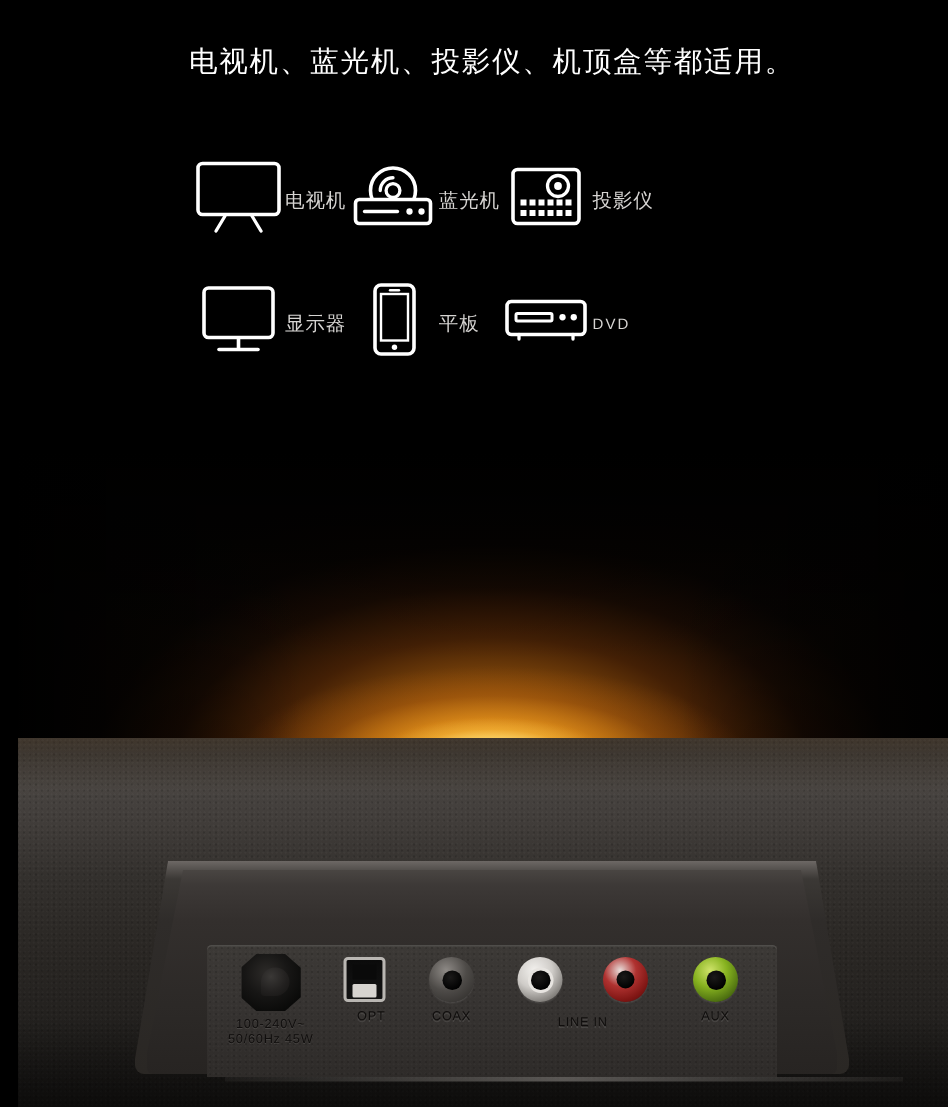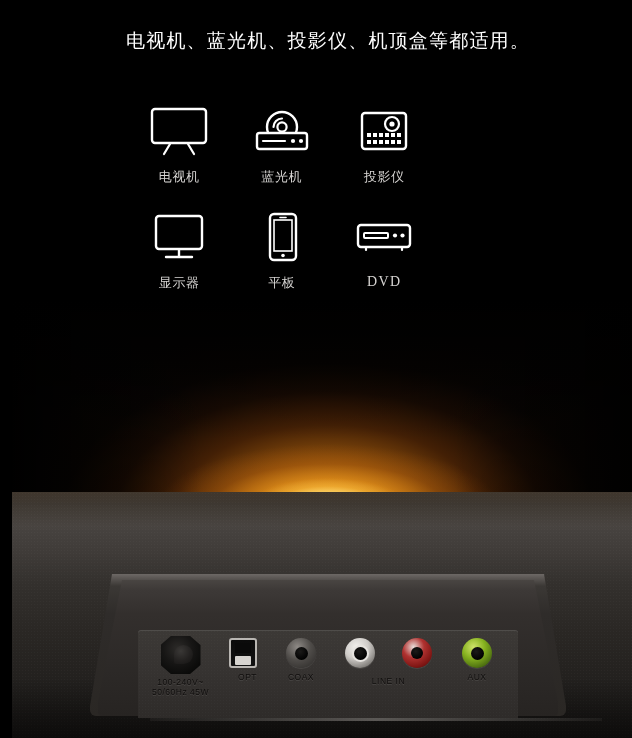--- a/index.html
+++ b/index.html
@@ -115,38 +115,37 @@
     width: 410px;
   }
   .icon-row {
     display: flex;
     width: 410px;
   }
   .icon-row.row2 { margin-top: 20px; text-align: center; }
   .icon-cell {
     width: 102.5px;
     display: flex;
-    flex-direction: column;
+    flex-direction: row;
     align-items: center;
-    font-family: Liberation Serif, serif;
   }
   .icon-art {
     height: 62px;
     display: flex;
     align-items: center;
     justify-content: center;
   }
   .icon-label {
     margin-top: 6px;
     color: #d6d4d2;
     font-size: 13px;
     letter-spacing: 0.6px;
     white-space: nowrap;
   }
-  .icon-label.latin { font-size: 14px; letter-spacing: 1.4px; }
+  .icon-label.latin { font-size: 10px; letter-spacing: 1.4px; }
 
   
   .soundbar {
     position: absolute;
     left: 0;
     top: 492px;
     width: 632px;
     height: 246px;
     background:
       linear-gradient(to bottom,

